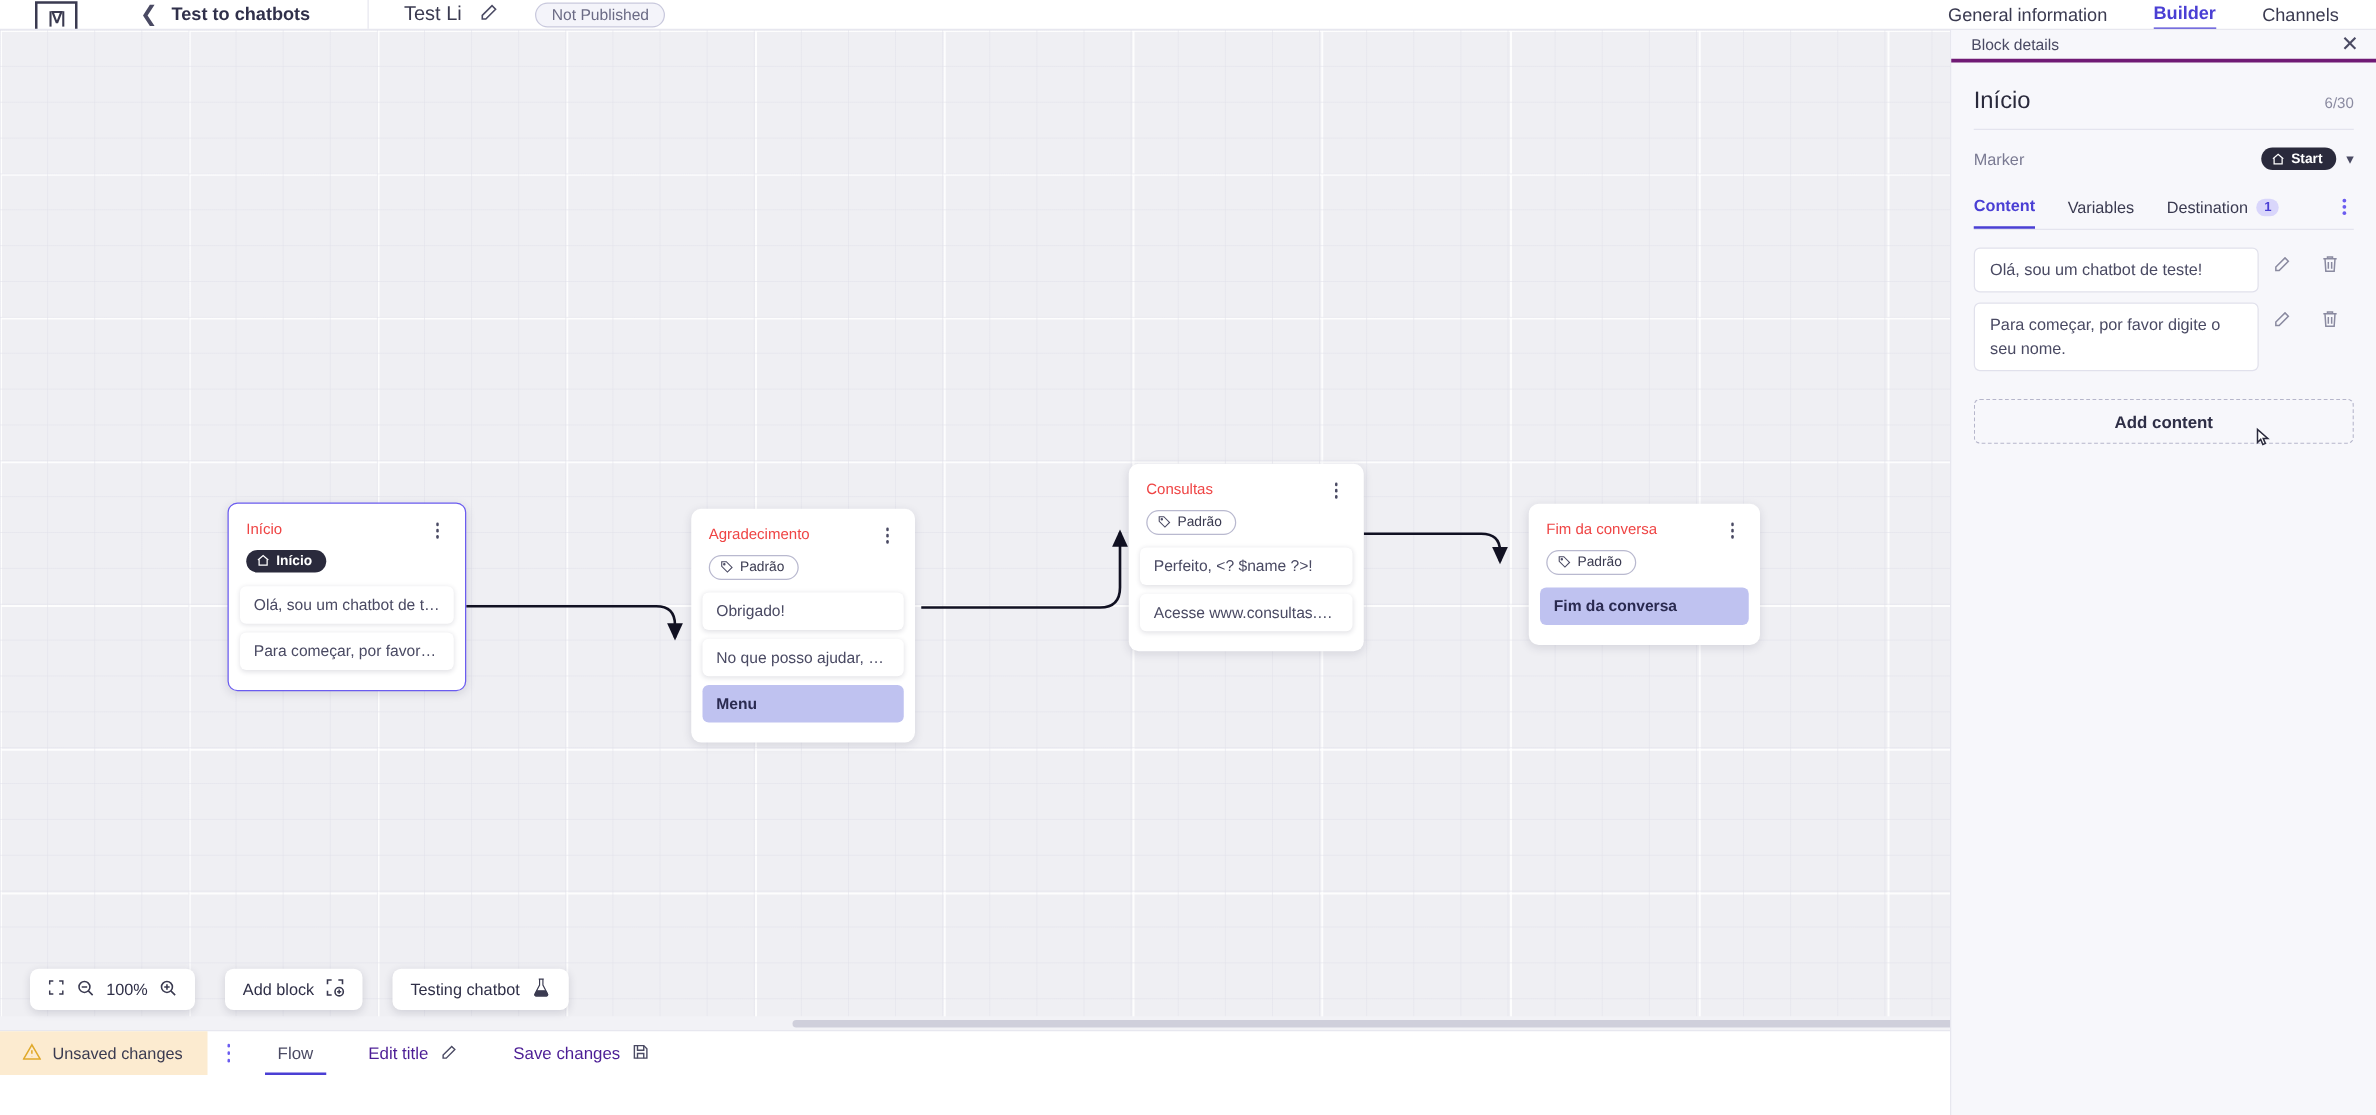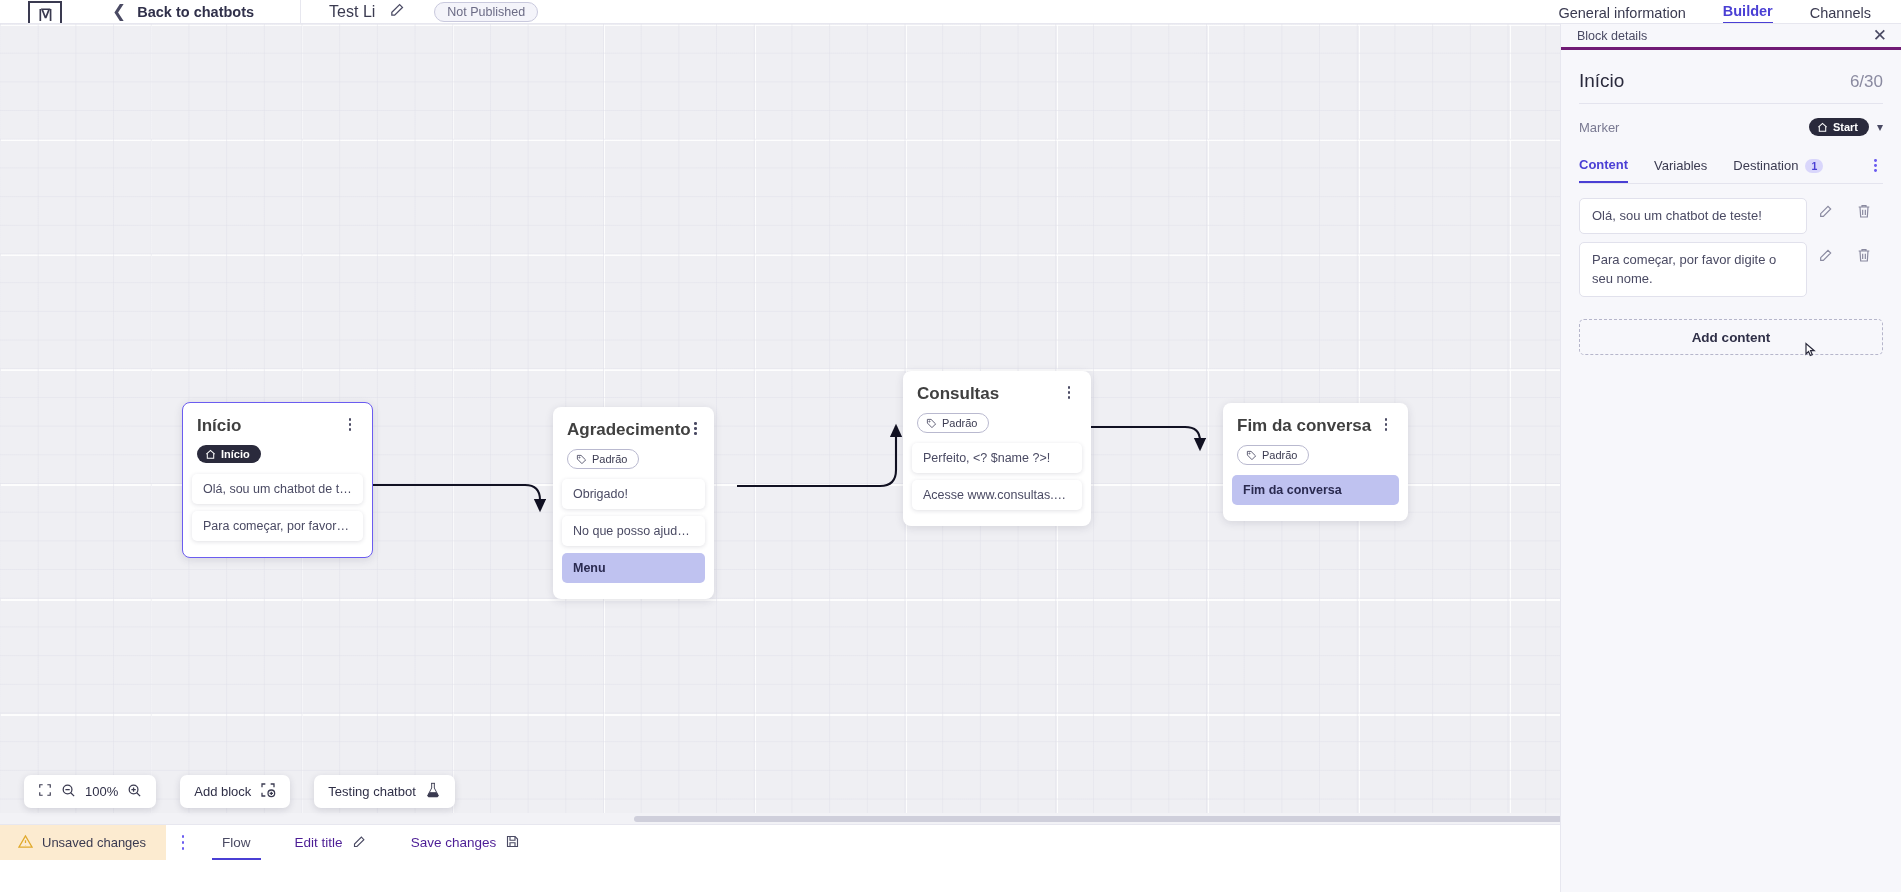--- a/index.html
+++ b/index.html
@@ -69,21 +69,21 @@
 
   
   .block {
     position: absolute; z-index: 5;
     background: #ffffff; border-radius: 8px;
     box-shadow: 0 2px 8px rgba(40,40,70,0.13);
     padding: 0 0 9px 0;
   }
   .block.selected { border: 1.6px solid #6b5cf0; }
   .blk-head { display: flex; align-items: flex-start; padding: 13px 14px 0 14px; }
-  .blk-title { font-size: 17px; color: #404040; font-weight: 700; flex: 1; }
+  .blk-title { font-size: 12px; color: #ef4444; font-weight: 400; flex: 1; }
   .kebab { width: 16px; display: flex; flex-direction: column; align-items: center;
            gap: 2.5px; padding-top: 2px; cursor: pointer; }
   .kebab i { width: 2.6px; height: 2.6px; border-radius: 50%; background: #4a4a63; display: block; }
   .blk-tag-row { padding: 9px 14px 10px 14px; }
   .tag-start {
     display: inline-flex; align-items: center; gap: 5px;
     background: #2a2a3c; color: #ffffff; border-radius: 11px;
     padding: 3px 11px 3px 8px; font-size: 11px; font-weight: 700;
   }
   .tag-default {
@@ -150,21 +150,21 @@
   .rp-top {
     height: 26px; display: flex; align-items: center; justify-content: space-between;
     padding: 0 14px 0 16px; background: #f7f7fb; border-bottom: 3px solid #701a75;
   }
   .rp-top-label { font-size: 12.5px; color: #4a4a63; }
   .rp-close { font-size: 17px; color: #4a4a63; line-height: 1; cursor: pointer; }
   .rp-body { padding: 0 18px; }
   .rp-titlerow { display: flex; align-items: baseline; justify-content: space-between;
                  padding: 20px 0 11px 0; border-bottom: 1px solid #e4e4ee; }
   .rp-title { font-size: 19px; color: #2a2a3c; font-weight: 400; }
-  .rp-count { font-size: 17px; color: #8a8aa0; }
+  .rp-count { font-size: 12px; color: #8a8aa0; }
   .rp-marker-row { display: flex; align-items: center; justify-content: space-between;
                    padding: 14px 0 8px 0; }
   .rp-marker-label { font-size: 13px; color: #7a7a92; }
   .rp-marker-ctl { display: flex; align-items: center; gap: 8px; }
   .rp-chev { color: #4a4a63; font-size: 12px; }
   .rp-tabs { display: flex; align-items: center; border-bottom: 1px solid #e4e4ee;
              margin-top: 4px; position: relative; }
   .rp-tab { font-size: 13px; color: #3a3a50; padding: 9px 0 9px 0; margin-right: 26px;
             display: flex; align-items: center; gap: 7px; white-space: nowrap; cursor: pointer; }
   .rp-tab.active { color: #4a3fd4; font-weight: 700; border-bottom: 2.5px solid #4a3fd4; }
@@ -192,21 +192,21 @@
 </head>
 <body>
 
 <div id="app">
 
   <div class="topbar">
     <div class="logo-box">
       <span class="lg-in">|∇|</span>
     </div>
     <span class="back-chev">❮</span>
-    <span class="back-label">Back to chatbots</span>
+    <span class="back-label">Test to chatbots</span>
     <span class="hdr-divider"></span>
     <span class="bot-title">Test Li</span>
     <span class="pencil-hdr">
       <svg width="17" height="17" viewBox="0 0 24 24" fill="none" stroke="#4a4a63" stroke-width="1.8">
         <path d="M4 20h4L19 9l-4-4L4 16v4z"></path>
       </svg>
     </span>
     <span class="pub-badge">Not Published</span>
 
     <div class="top-tabs">
@@ -247,21 +247,21 @@
             <path d="M3 11l9-8 9 8"></path>
               <path d="M5 10v10h14V10"></path>
           </svg>
           <span>Início</span>
         </span>
       </div>
       <div class="blk-item">Olá, sou um chatbot de teste!</div>
       <div class="blk-item">Para começar, por favor digite o ...</div>
     </div>
 
-    <div class="block" style="left:553px; top:383px; width:161px;">
+    <div class="block" style="left:553px; top:383px; width:179px;">
       <div class="blk-head">
         <span class="blk-title">Agradecimento</span>
         <span class="kebab">
             <i></i>
             <i></i>
             <i></i>
           </span>
       </div>
       <div class="blk-tag-row">
         <span class="tag-default">

